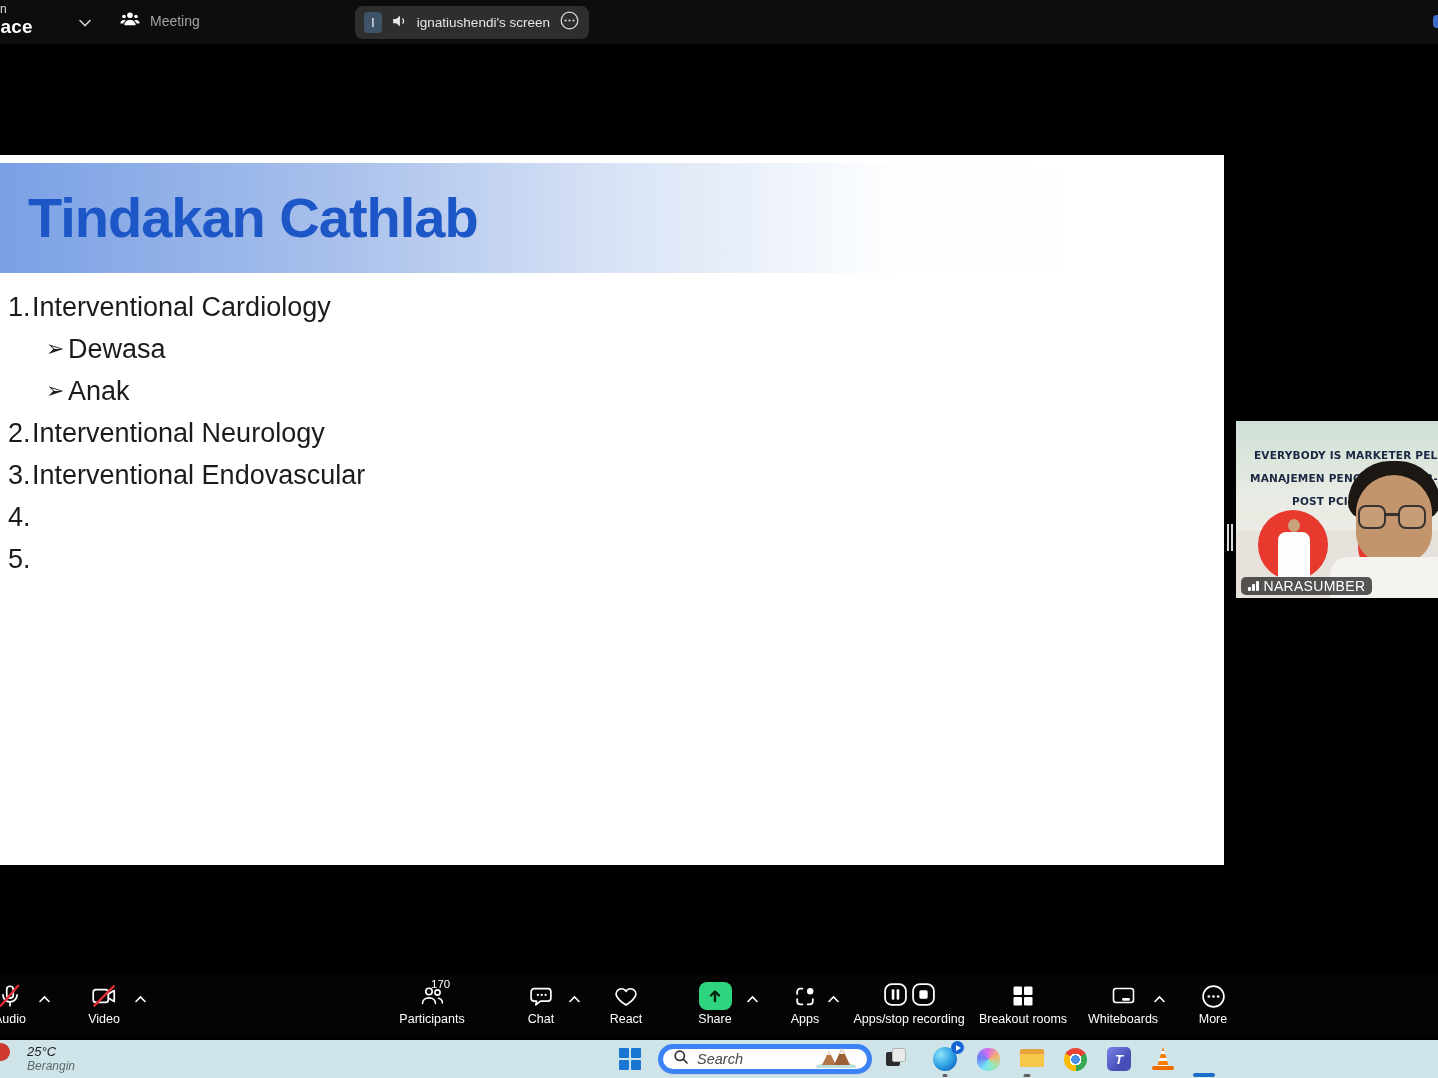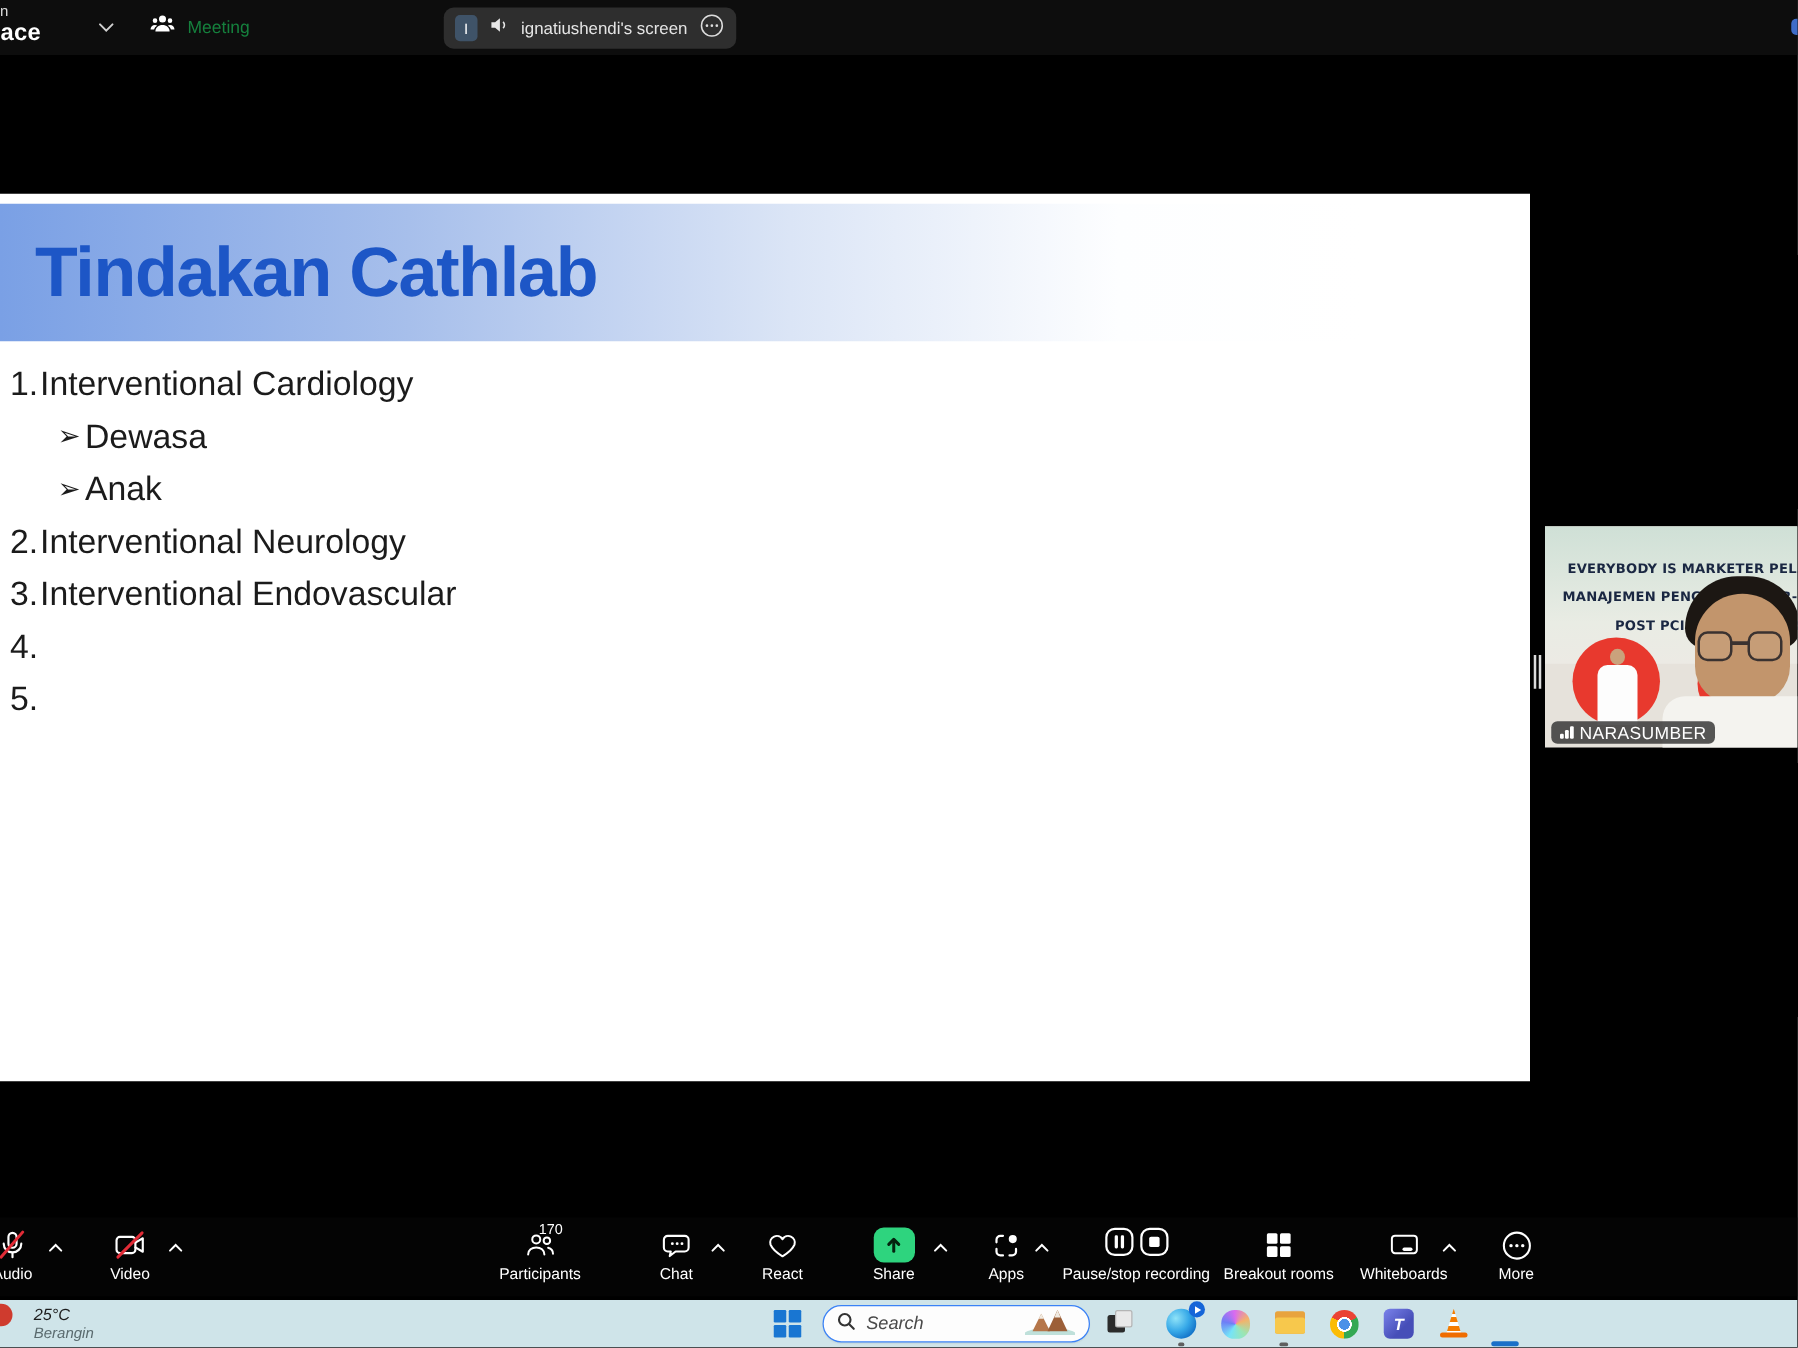--- a/index.html
+++ b/index.html
@@ -6,21 +6,21 @@
   html,body { width:1438px; height:1078px; overflow:hidden; background:#000;
               font-family:"Liberation Sans", sans-serif; }
   #screen { position:absolute; top:0; left:0; width:1438px; height:1078px; background:#000; overflow:hidden; }
 
   
   .topbar { position:absolute; top:0; left:0; width:100%; height:44px; background:#0d0d0d; color:#fff; }
   .logo-partial { position:absolute; left:-62px; top:2px; width:115px; overflow:hidden; color:#fff; }
   .logo-line1 { display:block; font-size:12px; margin-left:62px; color:#ddd; }
   .logo-line2 { display:block; font-size:19px; font-weight:600; letter-spacing:.2px; }
   .topbar-chevron { position:absolute; left:78px; top:14px; }
-  .meeting-tab { position:absolute; left:120px; top:10px; display:flex; align-items:center; gap:10px; font-size:14px; color:#15803d; }
+  .meeting-tab { position:absolute; left:120px; top:10px; display:flex; align-items:center; gap:10px; font-size:14px; color:#a3a3a3; }
   .share-pill { position:absolute; left:355px; top:6px; width:234px; height:33px; background:#2e2e2e; border-radius:8px;
                 display:flex; align-items:center; gap:9px; padding:0 9px; }
   .pill-avatar { width:21px; height:21px; border-radius:4px; background:#3f5368; color:#fff; font-size:12px;
                  display:flex; align-items:center; justify-content:center; }
   .pill-text { color:#e5e5e5; font-size:13.5px; white-space:nowrap; }
   .pill-more { margin-left:auto; }
   .topbar-edge-glyph { position:absolute; right:-2px; top:15px; width:7px; height:13px; background:#3f6cc8; border-radius:4px 0 0 4px; }
 
   
   .slide { position:absolute; left:0; top:155px; width:1224px; height:710px; background:#fff; overflow:hidden; }
@@ -69,21 +69,21 @@
   .rec-icons { display:flex; gap:3px; }
 
   
   .taskbar { position:absolute; left:0; top:1040px; width:100%; height:38px; background:#cfe4e9;font-style:italic; }
   .weather { position:absolute; left:0; top:0; height:38px; display:flex; align-items:center; }
   .weather-icon { position:absolute; left:-8px; top:3px; width:18px; height:18px; border-radius:50%; background:#cf3b2e; }
   .weather-text { margin-left:27px; line-height:1.15; }
   .weather-temp { font-size:13px; color:#1c1c1c; }
   .weather-cond { font-size:12px; color:#5a6a6e; }
   .tb-item { position:absolute; top:7px; width:24px; height:24px; }
-  .search-pill { position:absolute; left:658px; top:4px; width:214px; height:30px; background:#fdfdfd; border:1px solid #3b82f6;
+  .search-pill { position:absolute; left:658px; top:4px; width:214px; height:30px; background:#fdfdfd; border:5px solid #3b82f6;
     border-radius:16px; display:flex; align-items:center; padding:0 10px; gap:8px; box-shadow:0 1px 1px rgba(0,0,0,.06); }
   .search-text { font-size:14.5px; color:#4a4a4a; flex:1; }
   .start-sq { position:absolute; width:10px; height:10px; background:#1976d2; border-radius:1px; }
   .run-dash { position:absolute; bottom:-6px; left:50%; transform:translateX(-50%); width:7px; height:3px; background:#5f5f5f; border-radius:2px; }
   .edge-badge { position:absolute; top:-6px; right:-7px; width:13px; height:13px; border-radius:50%; background:#1565d8;
     display:flex; align-items:center; justify-content:center; }
   .edge-badge i { display:block; width:0; height:0; border-left:5px solid #fff; border-top:3px solid transparent; border-bottom:3px solid transparent; margin-left:1px; }
   .zoom-underline { position:absolute; left:1193px; top:1073px; width:22px; height:4px; background:#1a70c8; border-radius:2px; }
   .folder-back { position:absolute; left:0; top:2px; width:24px; height:18px; background:#e8a33d; border-radius:2px; }
   .folder-front { position:absolute; left:0; top:7px; width:24px; height:13px; background:#f7c84c; border-radius:2px; }
@@ -340,21 +340,21 @@
               <rect x="13.1" y="7" width="2.5" height="10" rx="1" fill="#fff" stroke="none"></rect>
             </svg>
         </span>
         <span>
           <svg width="25" height="25" viewBox="0 0 24 24" fill="none" stroke="#fff" stroke-width="1.7">
               <rect x="2" y="2" width="20" height="20" rx="6.5"></rect>
               <rect x="8" y="8" width="8" height="8" rx="1.5" fill="#fff" stroke="none"></rect>
             </svg>
         </span>
       </div>
-      <span class="tlabel">Pause/stop recording</span>
+      <span class="tlabel">Apps/stop recording</span>
     </div>
 
     <div class="tbtn" style="left:968px; width:110px;">
       <div class="icon-wrap">
         <svg width="24" height="24" viewBox="0 0 24 24" fill="#fff">
             <rect x="2.5" y="2.5" width="8.5" height="8.5" rx="1.2"></rect>
             <rect x="13" y="2.5" width="8.5" height="8.5" rx="1.2"></rect>
             <rect x="2.5" y="13" width="8.5" height="8.5" rx="1.2"></rect>
             <rect x="13" y="13" width="8.5" height="8.5" rx="1.2"></rect>
           </svg>

